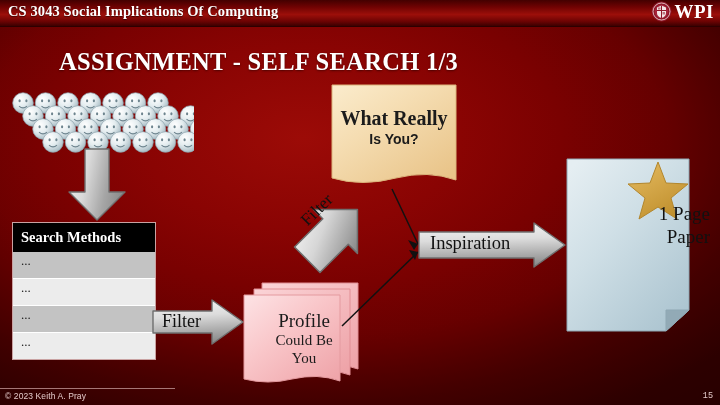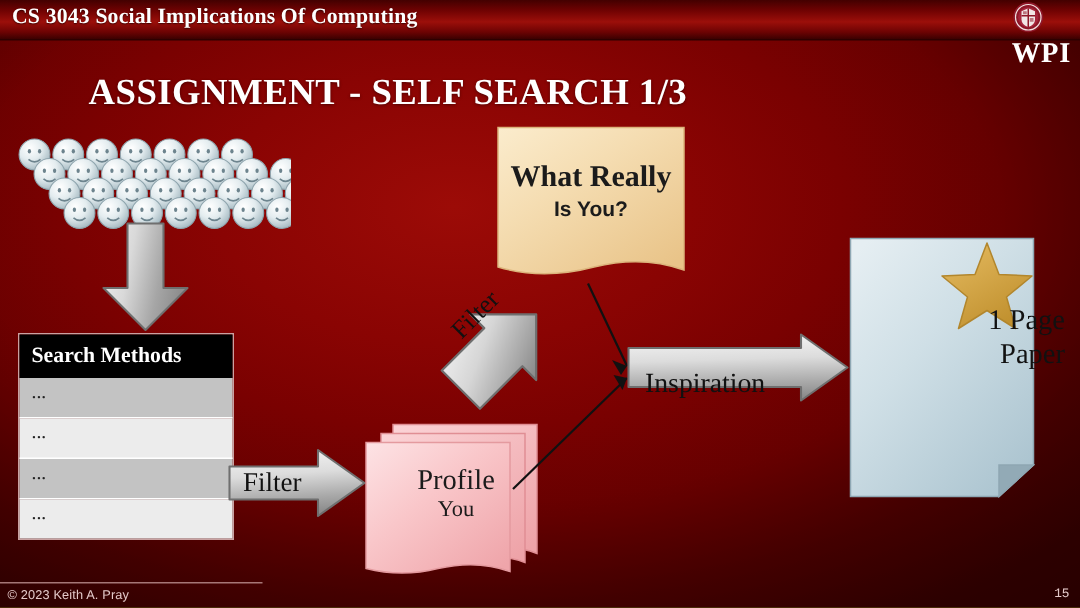--- a/index.html
+++ b/index.html
@@ -23,21 +23,21 @@
     position:absolute;left:0;top:0;width:720px;height:26px;
     background:linear-gradient(180deg,#430000 0%,#6e0202 26%,#9c0f0a 56%,#6d0303 82%,#3c0000 100%);
     border-bottom:1px solid #2d0000;
   }
   #topbar-title{
     position:absolute;left:8px;top:3px;
     color:#fff;font-size:14.5px;font-weight:bold;
     letter-spacing:.1px;white-space:nowrap;
     text-shadow:0 1px 1px rgba(0,0,0,.6);
   }
-  #wpi-logo{position:absolute;right:6px;top:1px;display:flex;gap:3px;flex-direction:column;}
+  #wpi-logo{position:absolute;right:6px;top:1px;display:flex;align-items:center;gap:3px;}
   #wpi-seal{width:21px;height:21px;}
   #wpi-word{
     color:#fff;font-size:19px;font-weight:bold;letter-spacing:.5px;
     font-family:"Liberation Serif", serif;line-height:21px;
   }
   
   #slide-title{
     position:absolute;left:59px;top:48px;
     color:#fff;font-size:24.5px;font-weight:bold;letter-spacing:.3px;
     white-space:nowrap;text-shadow:0 1px 2px rgba(0,0,0,.45);
@@ -70,21 +70,21 @@
   #down-arrow{left:66px;top:148px;width:62px;height:74px;}
   
   #filter-arrow-1{left:152px;top:299px;width:92px;height:46px;}
   #filter-label-1{left:162px;top:311px;font-size:18px;}
   
   #filter-arrow-2{left:291px;top:193px;width:82px;height:84px;}
   #filter-label-2{left:297px;top:216px;font-size:17px;
     transform:rotate(-45deg);transform-origin:left top;}
   
   #inspiration-arrow{left:418px;top:222px;width:148px;height:46px;}
-  #inspiration-label{left:430px;top:246px;font-size:18.5px;}
+  #inspiration-label{left:430px;top:233px;font-size:18.5px;}
   
   #profile-stack{left:240px;top:281px;width:120px;height:112px;}
   #profile-text{
     position:absolute;left:244px;top:311px;width:120px;text-align:center;color:#1b1b1b;
   }
   #profile-title{font-size:19px;line-height:1.05;}
   #profile-sub{font-size:15px;line-height:1.12;margin-top:1px;}
   
   #what-doc{left:330px;top:84px;width:128px;height:110px;}
   #what-text{position:absolute;left:330px;top:108px;width:128px;text-align:center;color:#1b1b1b;font-weight:bold;}
@@ -396,20 +396,21 @@
       </linearGradient>
     </defs>
 
     <path d="M22 2 H118 V88 Q96 80 70 86 Q46 92 22 86 Z" fill="url(#gprof2)" stroke="#e08e94" stroke-width="1"></path>
     <path d="M14 8 H110 V94 Q88 86 62 92 Q38 98 14 92 Z" fill="url(#gprof2)" stroke="#e08e94" stroke-width="1"></path>
 
     <path d="M4 14 H100 V100 Q78 92 52 98 Q28 104 4 98 Z" fill="url(#gprof)" stroke="#e49a9f" stroke-width="1"></path>
   </svg>
   <div id="profile-text">
     <div id="profile-title">Profile</div>
+    <div id="profile-sub">Could Be</div>
     <div id="profile-sub">You</div>
   </div>
 
   <svg id="what-doc" class="abs" viewBox="0 0 128 110">
     <defs>
       <linearGradient id="gwhat" x1="0" y1="0" x2="0.85" y2="1">
         <stop offset="0%" stop-color="#fbeccd"></stop>
         <stop offset="40%" stop-color="#f5ddb2"></stop>
         <stop offset="100%" stop-color="#e9c489"></stop>
       </linearGradient>

